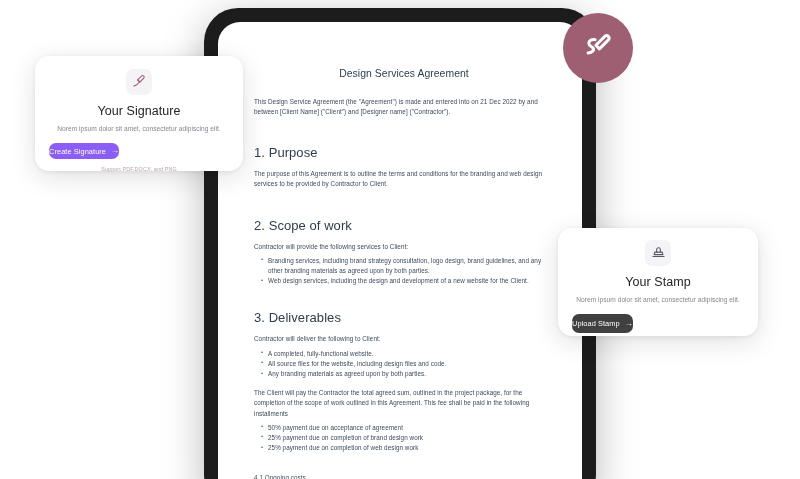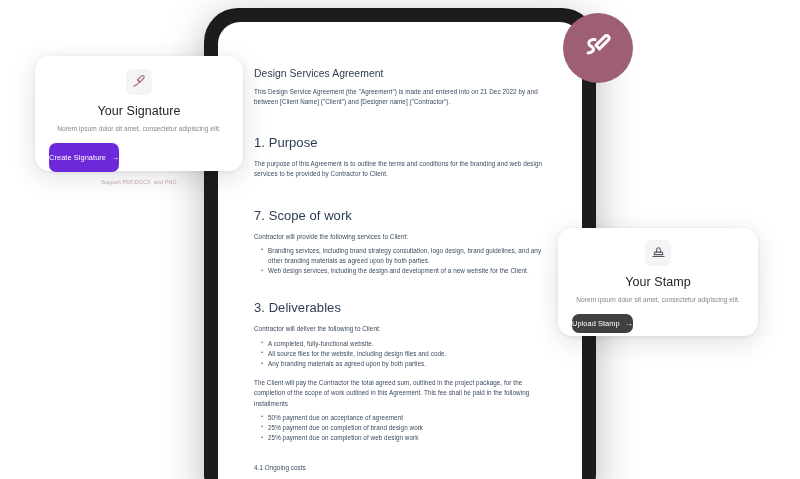--- a/index.html
+++ b/index.html
@@ -33,25 +33,25 @@
   .doc {
     position: absolute;
     left: 254px; top: 30px;
     width: 300px; height: 450px;
     color: #3a4a5c;
     font-size: 6.3px;
     line-height: 1.62;
     letter-spacing: .01em;
   }
   .doc-title {
-    text-align: left;
+    text-align: center;
     font-size: 10.4px;
     font-weight: 400;
     color: #2d3d50;
-    margin: 36px 0 4px 0;
+    margin: 36px 0 14px 0;
     letter-spacing: .005em;
   }
   .doc p { margin: 0 0 4px 0; }
   .doc h2 {
     font-size: 13px;
     font-weight: 400;
     color: #2d3d50;
     margin: 12px 0 6px 0;
     letter-spacing: .005em;
   }
@@ -106,21 +106,21 @@
   }
   .card-note {
     font-size: 5.4px;
     color: #b9a4ac;
     margin-top: 7px;
     letter-spacing: .02em;
   }
 
   
   #signature-card { left: 35px; top: 56px; width: 208px; height: 115px; padding-top: 13px; }
-  #signature-card .card-btn { margin: 11px 14px 0 14px; height: 29px; background: #6d28d9; }
+  #signature-card .card-btn { margin: 11px 14px 0 14px; height: 16px; background: #8b5cf6; }
 
   
   #stamp-card { left: 558px; top: 228px; width: 200px; height: 108px; padding-top: 12px; }
   #stamp-card .card-btn { margin: 11px 14px 0 14px; height: 19px; background: #404040; }
 
   
   .badge-circle {
     position: absolute;
     left: 563px; top: 13px;
     width: 70px; height: 70px;
@@ -140,21 +140,21 @@
 
   <div class="doc">
     <div class="doc-title">Design Services Agreement</div>
     <p>This Design Service Agreement (the "Agreement") is made and entered into on 21 Dec 2022 by and between [Client Name] ("Client") and [Designer name] ("Contractor").</p>
 
     <div class="gap-md"></div>
     <h2>1. Purpose</h2>
     <p>The purpose of this Agreement is to outline the terms and conditions for the branding and web design services to be provided by Contractor to Client.</p>
 
     <div class="gap-md"></div>
-    <h2>7. Scope of work</h2>
+    <h2>2. Scope of work</h2>
     <p>Contractor will provide the following services to Client:</p>
     <ul>
       <li>Branding services, including brand strategy consultation, logo design, brand guidelines, and any other branding materials as agreed upon by both parties.</li>
       <li>Web design services, including the design and development of a new website for the Client.</li>
     </ul>
 
     <div class="gap-md"></div>
     <h2>3. Deliverables</h2>
     <p>Contractor will deliver the following to Client:</p>
     <ul>

